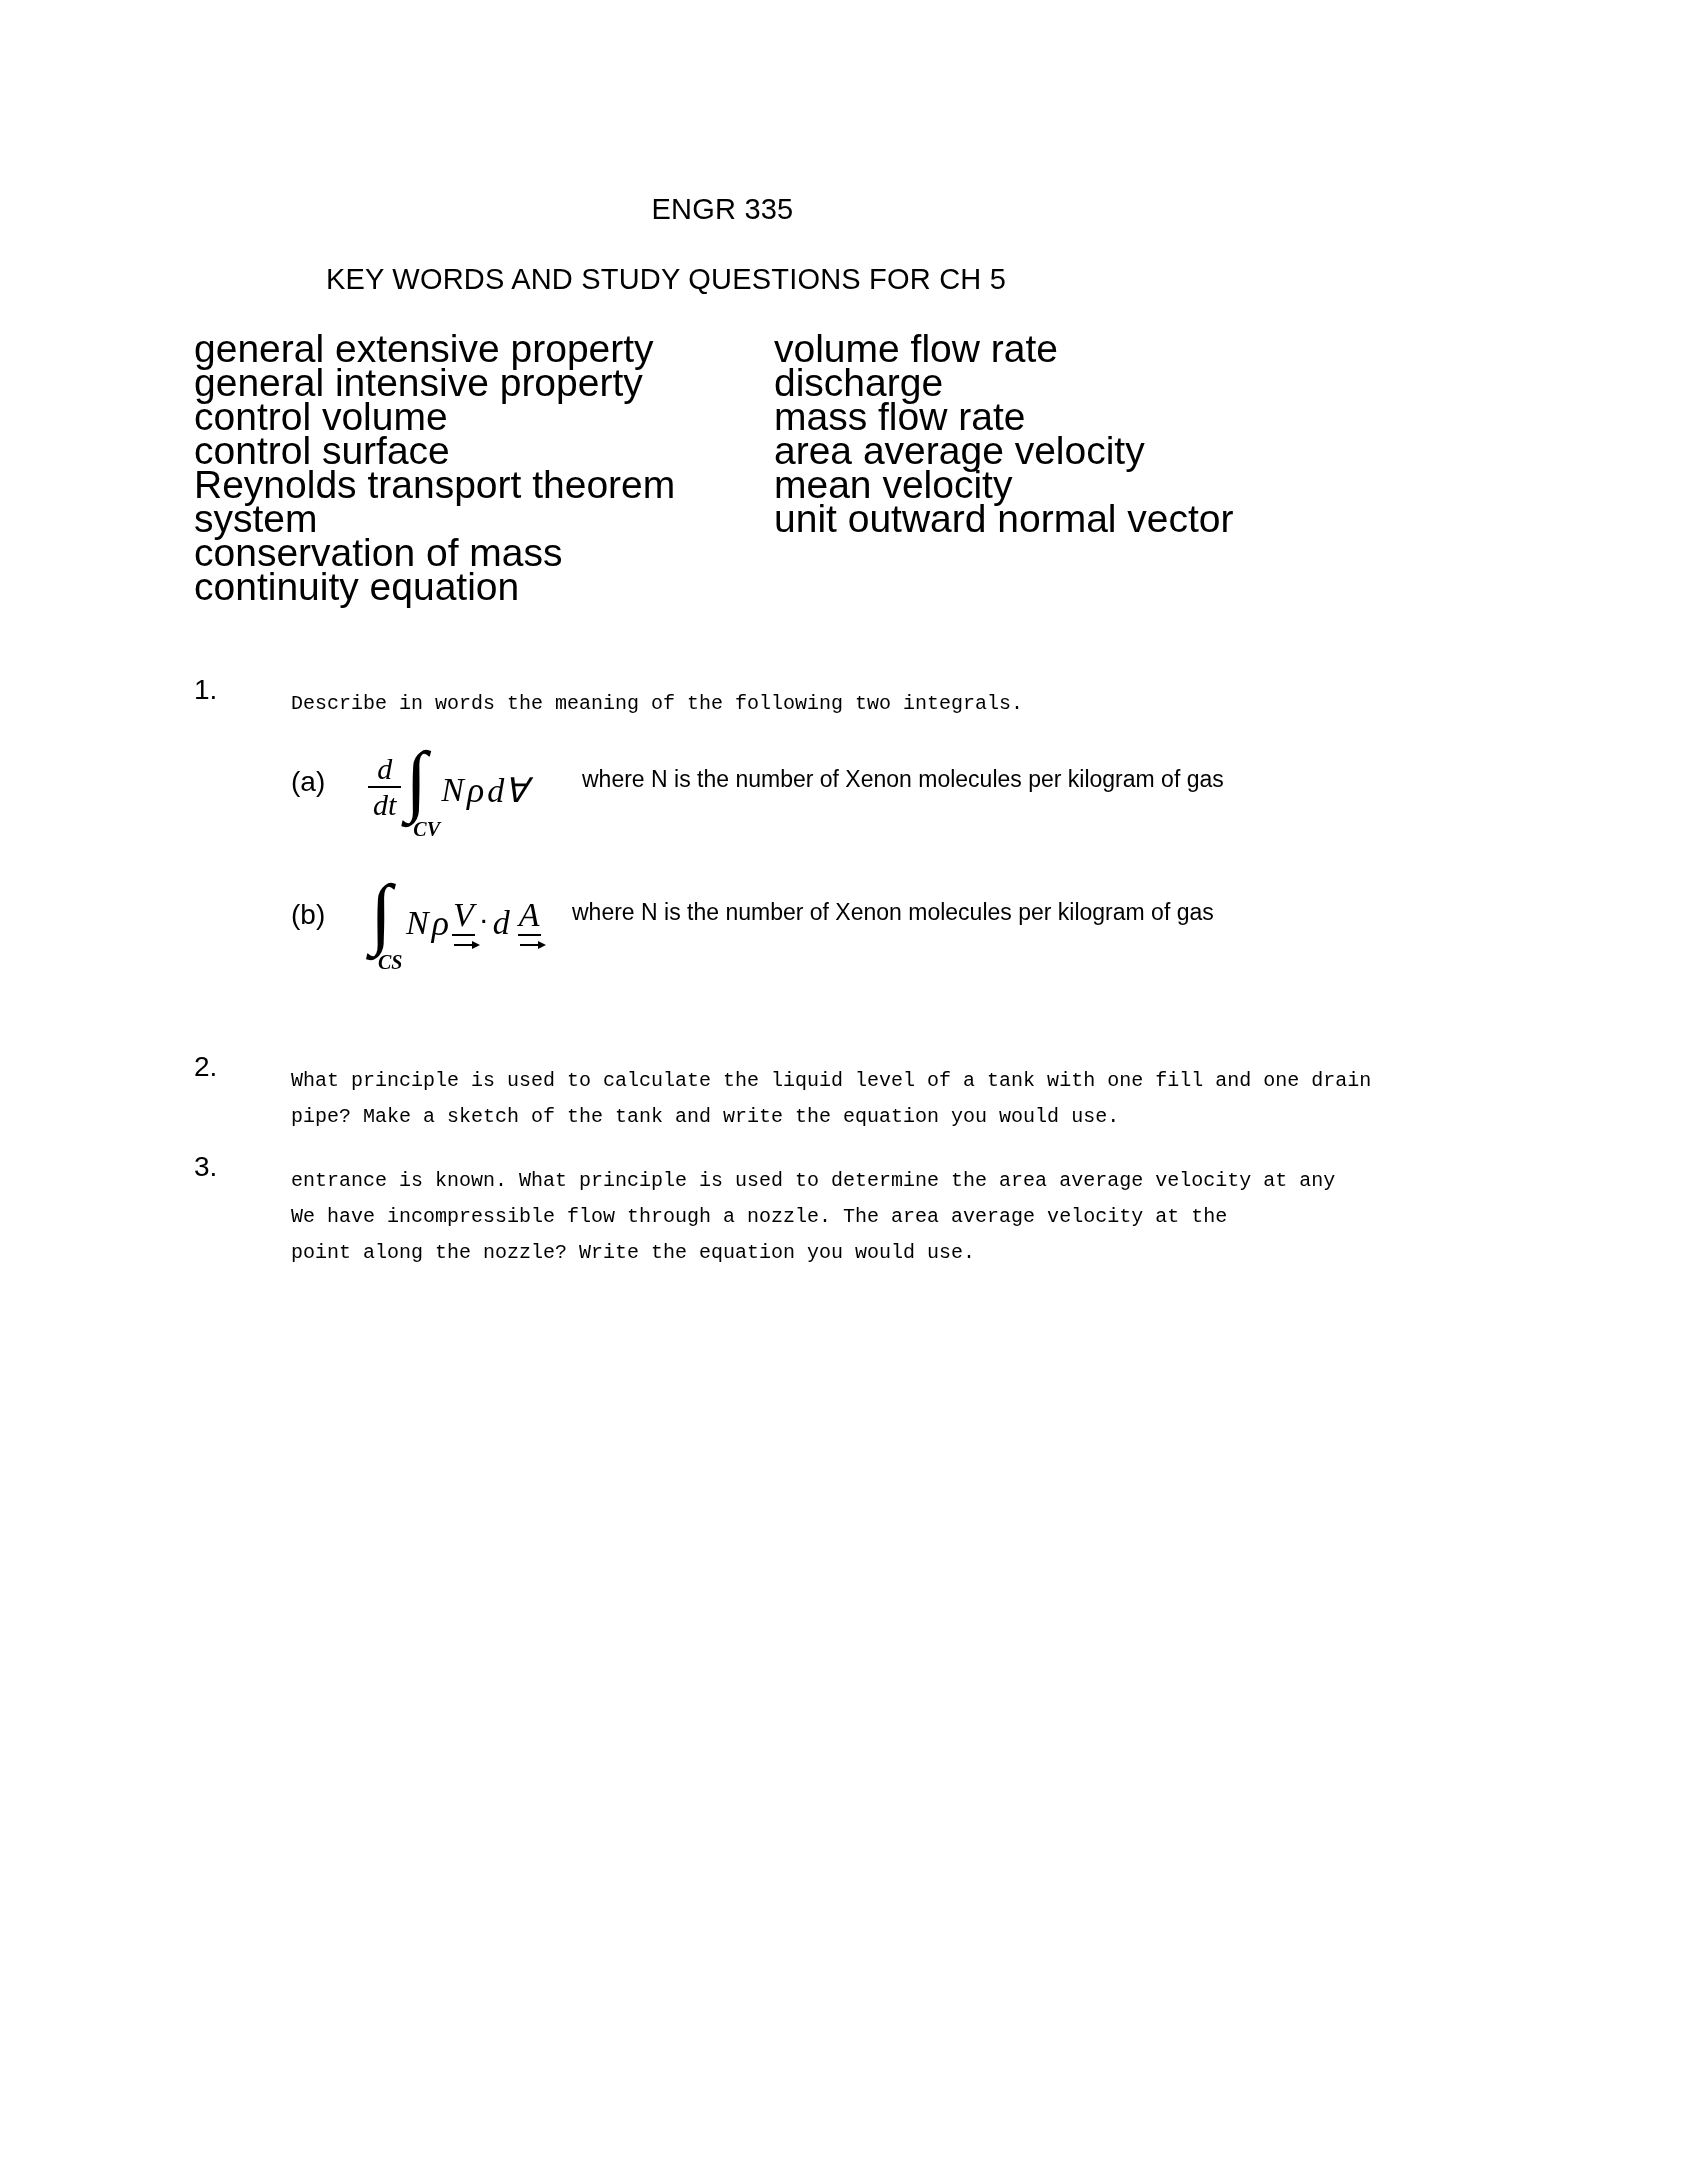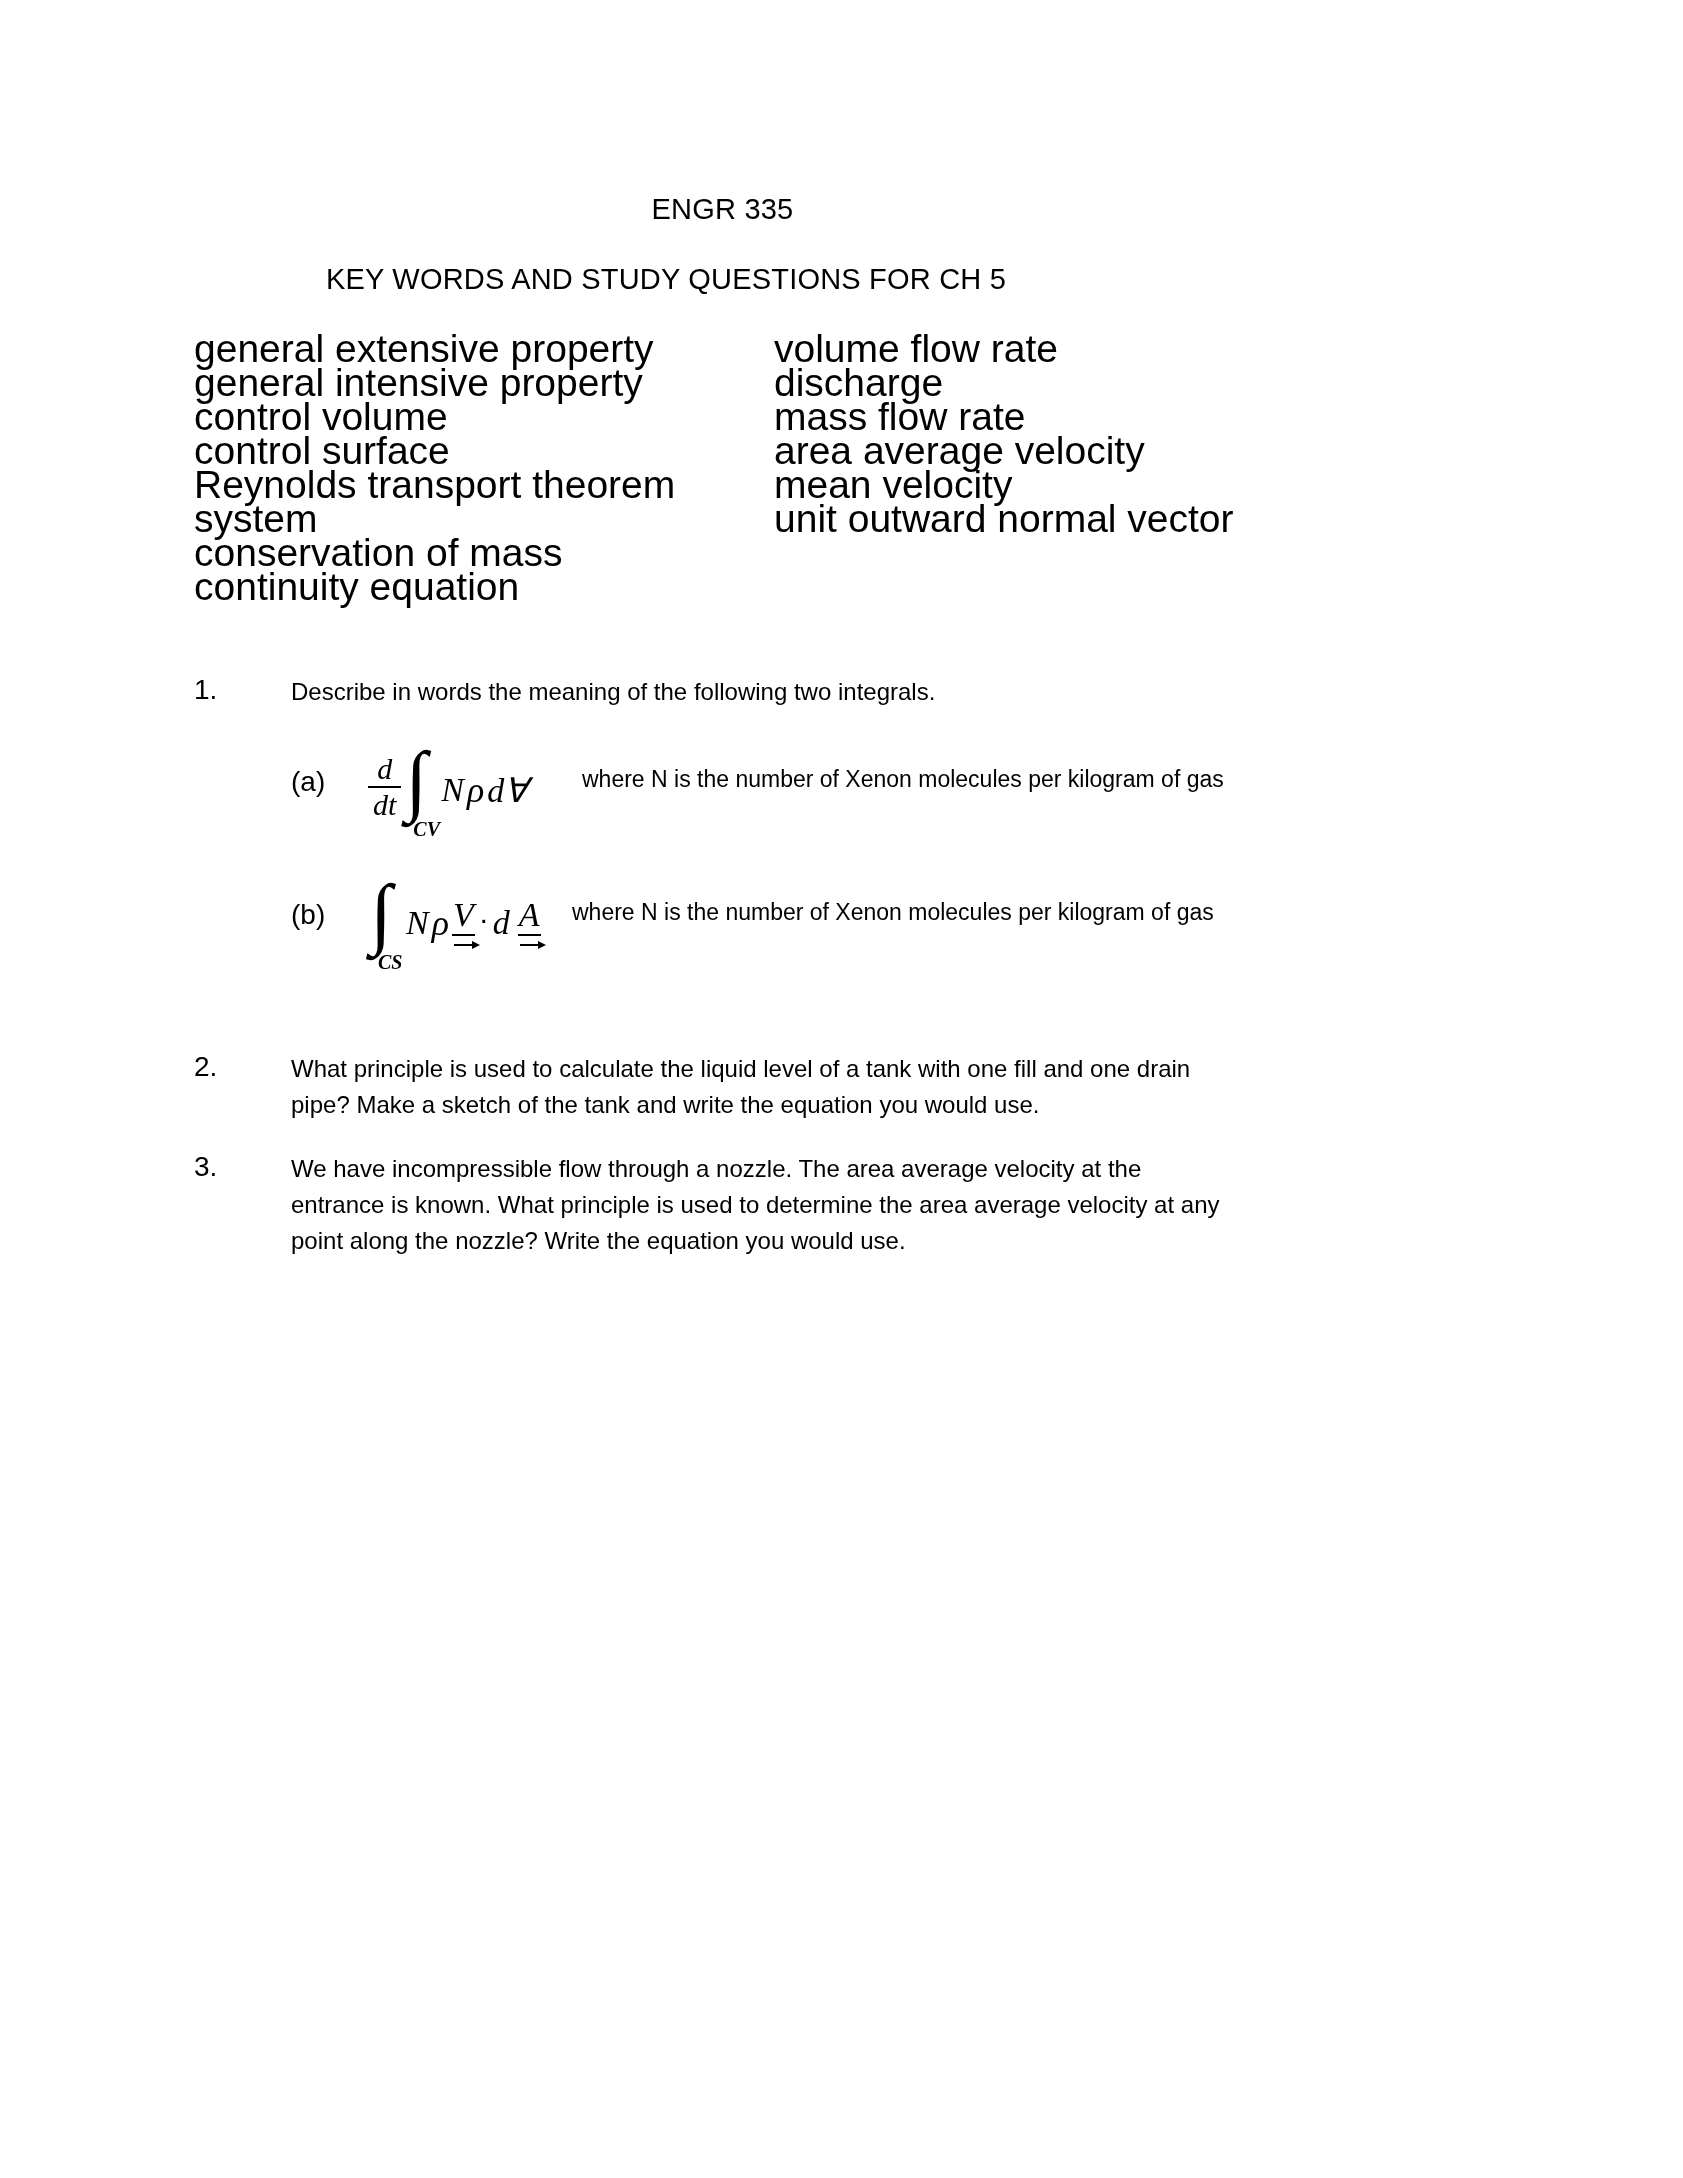--- a/index.html
+++ b/index.html
@@ -70,23 +70,24 @@
   .q-num {
     position: absolute;
     left: 0;
     top: 0;
     font-size: 28px;
     width: 69px;
   }
   .q-body {
     position: absolute;
     left: 97px;
-    top: 0;
-    font-size: 24px;
+    top: 12px;
+    font-size: 20px;
     line-height: 36px;
+    font-family: Liberation Mono, monospace;
   }
 
   #q1 { top: 674px;  left: 194px; width: 1297px; }
   #q2 { top: 1051px; left: 194px; width: 1307px; }
   #q3 { top: 1151px; left: 194px; width: 1317px; }
 
   .q-line { display: block; white-space: nowrap; }
 
   
   .part {
@@ -326,20 +327,20 @@
     <div class="q-num">2.</div>
     <div class="q-body">
       <span class="q-line">What principle is used to calculate the liquid level of a tank with one fill and one drain</span>
       <span class="q-line">pipe?  Make a sketch of the tank and write the equation you would use.</span>
     </div>
   </div>
 
   <div class="q" id="q3">
     <div class="q-num">3.</div>
     <div class="q-body">
+      <span class="q-line">entrance is known.  What principle is used to determine the area average velocity at any</span>
       <span class="q-line">We have incompressible flow through a nozzle.  The area average velocity at the</span>
-      <span class="q-line">entrance is known.  What principle is used to determine the area average velocity at any</span>
       <span class="q-line">point along the nozzle?  Write the equation you would use.</span>
     </div>
   </div>
 
 </div>
 
 
 </body></html>

